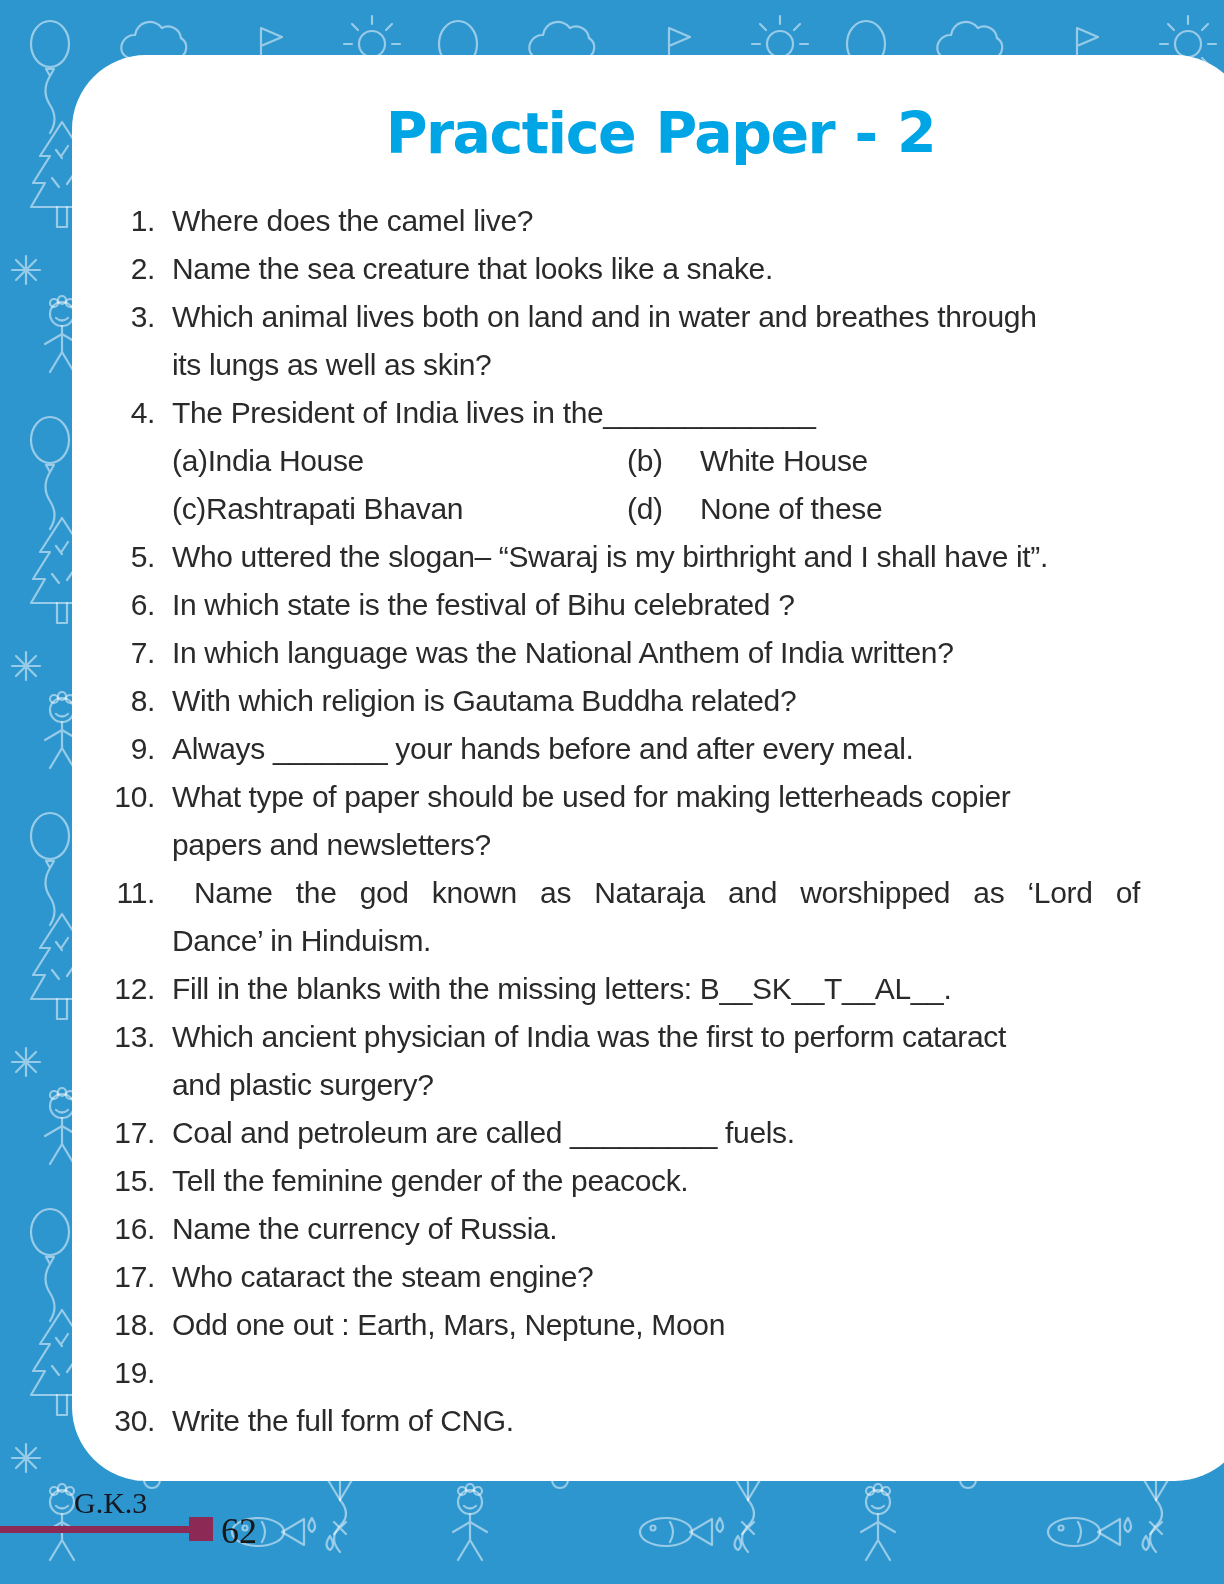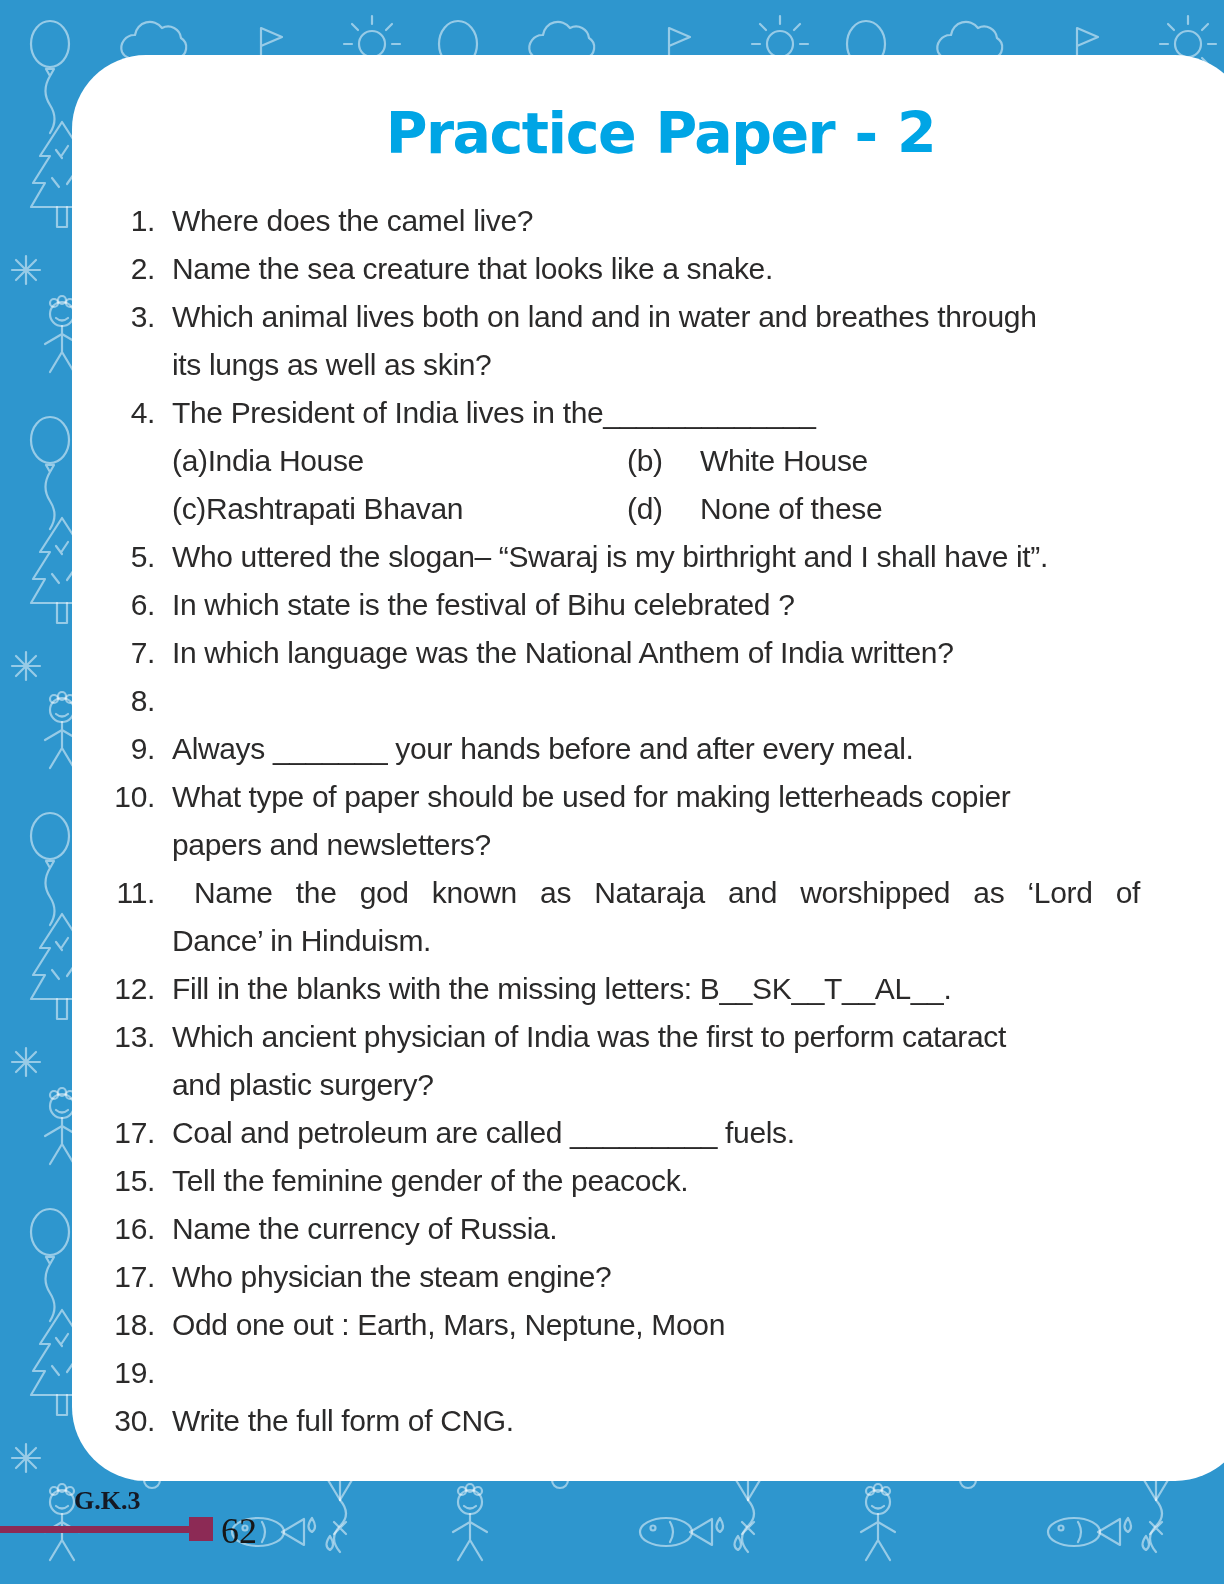--- a/index.html
+++ b/index.html
@@ -23,21 +23,21 @@
   .q-item{
     display:grid;grid-template-columns:83px 968px;column-gap:17px;
     color:#2B2A2A;font-size:30px;line-height:48px;letter-spacing:-0.35px;
   }
   .q-num{text-align:right;}
   .q-text .line{display:block;}
   .stretch{text-align:justify;text-align-last:justify;margin-left:22px;}
   .opt-row{display:grid;grid-template-columns:455px 73px 1fr;}
   .gk-label{
     position:absolute;left:74px;top:1486px;
-    font-family:"Liberation Serif", serif;font-size:26px;color:#151823;font-weight:bold;
+    font-family:"Liberation Serif", serif;font-size:30px;color:#151823;
   }
   .page-rule{position:absolute;left:0;top:1526px;width:191px;height:7px;background:#8C2A55;}
   .page-rule-square{position:absolute;left:189px;top:1517px;width:24px;height:24px;background:#8C2A55;}
   .page-number{
     position:absolute;left:221px;top:1510px;
     font-family:"Liberation Serif", serif;font-size:36px;color:#171717;
   }
 </style>
 </head>
 <body>
@@ -196,20 +196,21 @@
       <span class="q-text">In which state is the festival of Bihu celebrated ?</span>
     </div>
 
     <div class="q-item">
       <span class="q-num">7.</span>
       <span class="q-text">In which language was the National Anthem of India written?</span>
     </div>
 
     <div class="q-item">
       <span class="q-num">8.</span>
+      <span class="q-text">With which religion is Gautama Buddha related?</span>
     </div>
 
     <div class="q-item">
       <span class="q-num">9.</span>
       <span class="q-text">Always _______ your hands before and after every meal.</span>
     </div>
 
     <div class="q-item">
       <span class="q-num">10.</span>
       <span class="q-text">
@@ -249,21 +250,21 @@
       <span class="q-text">Tell the feminine gender of the peacock.</span>
     </div>
 
     <div class="q-item">
       <span class="q-num">16.</span>
       <span class="q-text">Name the currency of Russia.</span>
     </div>
 
     <div class="q-item">
       <span class="q-num">17.</span>
-      <span class="q-text">Who physician the steam engine?</span>
+      <span class="q-text">Who cataract the steam engine?</span>
     </div>
 
     <div class="q-item">
       <span class="q-num">18.</span>
       <span class="q-text">Odd one out : Earth, Mars, Neptune, Moon</span>
     </div>
 
     <div class="q-item">
       <span class="q-num">19.</span>
     </div>

